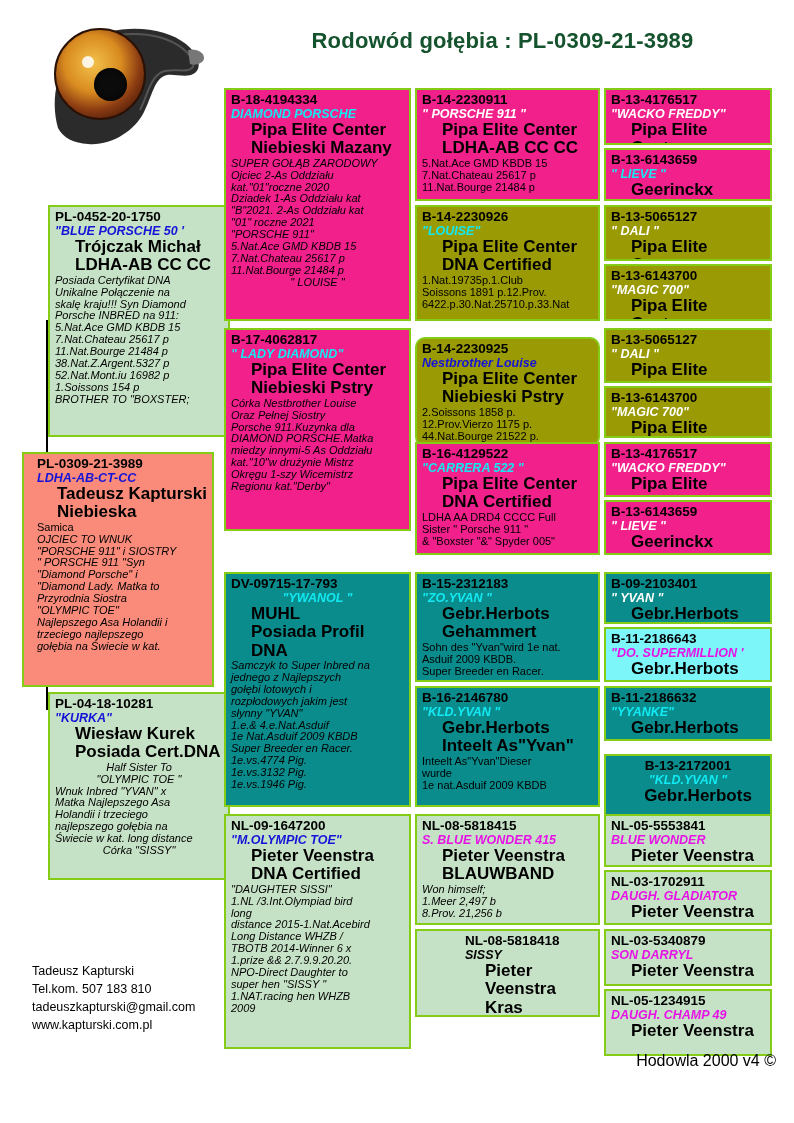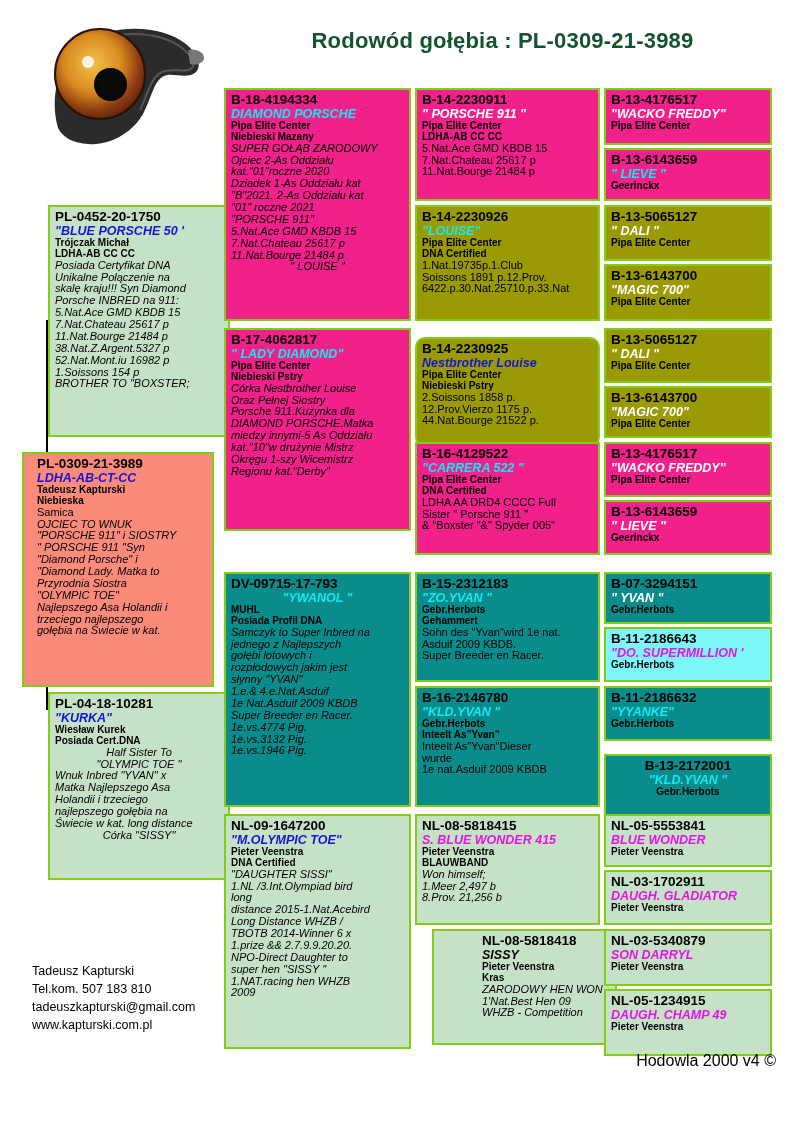--- a/index.html
+++ b/index.html
@@ -74,22 +74,23 @@
     display: block;
   }
   .nick {
     font-style: italic;
     font-weight: bold;
     font-size: 12.5px;
     display: block;
   }
   .name {
     font-weight: bold;
-    font-size: 10px;
+    font-size: 17px;
     display: block;
+    margin-left: 20px;
   }
   .line {
     font-size: 11px;
     display: block;
   }
   .line-i {
     font-size: 11px;
     font-style: italic;
     display: block;
   }
@@ -333,21 +334,21 @@
   <div class="box pal-green" style="left:415px; top:814px; width:185px; height:111px;">
     <span class="ring c-black">NL-08-5818415</span>
     <span class="nick c-mag">S. BLUE WONDER 415</span>
     <span class="name">Pieter Veenstra</span>
     <span class="name">BLAUWBAND</span>
     <span class="line-i">Won himself;</span>
     <span class="line-i">1.Meer              2,497 b</span>
     <span class="line-i">8.Prov.          21,256 b</span>
   </div>
 
-  <div class="box pal-green" style="left:432px; top:929px; width:185px; height:116px;padding-left:48px;">
+  <div class="box pal-green" style="left:415px; top:929px; width:185px; height:88px;padding-left:48px;">
     <span class="ring c-black">NL-08-5818418</span>
     <span class="nick c-black">SISSY</span>
     <span class="name">Pieter Veenstra</span>
     <span class="name">Kras</span>
     <span class="line-i">ZARODOWY HEN WON</span>
     <span class="line-i">1'Nat.Best Hen 09</span>
     <span class="line-i">WHZB - Competition</span>
   </div>
 
   <div class="box pal-pink" style="left:604px; top:88px; width:168px; height:57px;">
@@ -385,21 +386,21 @@
     <span class="nick c-white">"WACKO FREDDY"</span>
     <span class="name">Pipa Elite Center</span>
   </div>
   <div class="box pal-pink" style="left:604px; top:500px; width:168px; height:55px;">
     <span class="ring c-black">B-13-6143659</span>
     <span class="nick c-white">" LIEVE "</span>
     <span class="name">Geerinckx</span>
   </div>
 
   <div class="box pal-teal" style="left:604px; top:572px; width:168px; height:52px;">
-    <span class="ring c-black">B-07-3294151</span>
+    <span class="ring c-black">B-09-2103401</span>
     <span class="nick c-white">" YVAN "</span>
     <span class="name">Gebr.Herbots</span>
   </div>
   <div class="box pal-cyan" style="left:604px; top:627px; width:168px; height:55px;">
     <span class="ring c-black">B-11-2186643</span>
     <span class="nick c-mag">"DO. SUPERMILLION '</span>
     <span class="name">Gebr.Herbots</span>
   </div>
   <div class="box pal-teal" style="left:604px; top:686px; width:168px; height:55px;">
     <span class="ring c-black">B-11-2186632</span>

